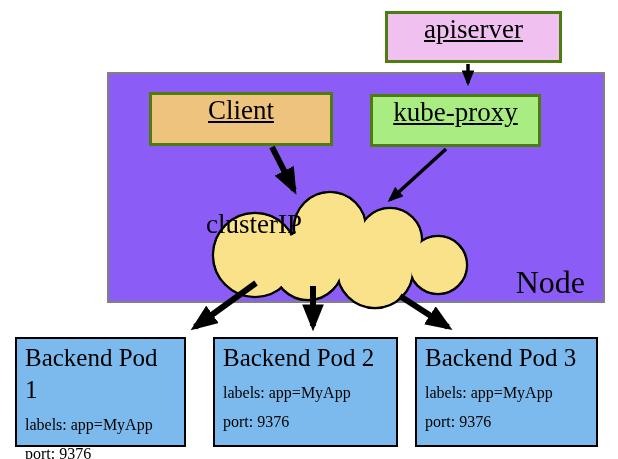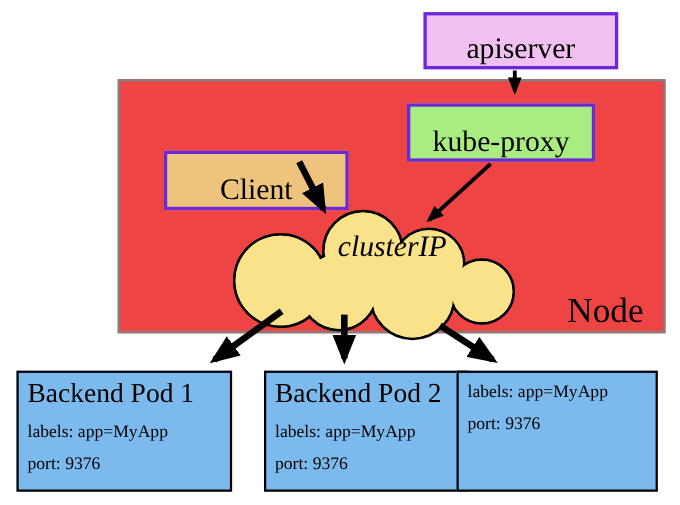--- a/index.html
+++ b/index.html
@@ -1,44 +1,44 @@
 <!DOCTYPE html>
 <html><head>
 <meta charset="utf-8">
 <style>
   html,body{margin:0;padding:0;background:#ffffff;}
   #stage{
     position:relative;width:618px;height:459px;background:#ffffff;
     font-family:"Liberation Serif", serif;color:#000;overflow:hidden;
   }
   .box{
-    position:absolute;display:flex;align-items:flex-end;justify-content:center;
-    border:3px solid #6d28d9;box-sizing:border-box;font-size:27px;
+    position:absolute;display:flex;align-items:flex-start;justify-content:center;
+    border:3px solid #4d7c0f;box-sizing:border-box;font-size:27px;text-decoration:underline;
   }
   #apiserver{left:385px;top:11px;width:177px;height:52px;background:#f0c0f0;}
-  #client{left:149px;top:92px;width:168px;height:54px;background:#edc37d;margin-top:45px;}
+  #client{left:149px;top:92px;width:184px;height:54px;background:#edc37d;}
   #kube-proxy{left:370px;top:94px;width:171px;height:53px;background:#a9ec81;}
   #node-rect{
     position:absolute;left:107px;top:72px;width:498px;height:231px;
-    border:2px solid #818181;box-sizing:border-box;background:#ef4444;
+    border:2px solid #818181;box-sizing:border-box;background:#8b5cf6;
   }
   #node-label{
     position:absolute;right:18px;bottom:2px;font-size:32px;line-height:34px;
   }
   #cloud-svg{position:absolute;left:206px;top:189px;width:266px;height:122px;}
   #cloud-text{
-    position:absolute;left:206px;top:206px;width:200px;text-align:right;
-    font-size:27px;line-height:37px;font-style:italic;
+    position:absolute;left:206px;top:206px;width:200px;text-align:left;
+    font-size:27px;line-height:37px;
   }
   .pod{
     position:absolute;top:337px;height:110px;background:#7cb9ec;
     border:2.5px solid #000;box-sizing:border-box;padding:3px 8px 0 8px;
   }
-  #pod-1{left:15px;width:196px;}
-  #pod-2{left:213px;width:185px;margin-left:27px;}
+  #pod-1{left:15px;width:171px;}
+  #pod-2{left:213px;width:185px;}
   #pod-3{left:415px;width:183px;}
   .pod-title{font-size:25px;line-height:32px;margin-bottom:4px;}
   .pod-line{font-size:16px;line-height:29px;}
   #arrows{position:absolute;left:0;top:0;width:618px;height:459px;pointer-events:none;}
 </style>
 </head>
 <body>
 
 <div id="stage">
 
@@ -84,20 +84,21 @@
     <div class="pod-title">Backend Pod 1</div>
     <div class="pod-line">labels: app=MyApp</div>
     <div class="pod-line">port: 9376</div>
   </div>
   <div class="pod" id="pod-2">
     <div class="pod-title">Backend Pod 2</div>
     <div class="pod-line">labels: app=MyApp</div>
     <div class="pod-line">port: 9376</div>
   </div>
   <div class="pod" id="pod-3">
+    <div class="pod-title">Backend Pod 3</div>
     <div class="pod-line">labels: app=MyApp</div>
     <div class="pod-line">port: 9376</div>
   </div>
 
   <svg id="arrows" viewBox="0 0 618 459" aria-hidden="true">
     <defs>
       <marker id="head" viewBox="0 0 10 8" refX="8" refY="4" markerWidth="4.5" markerHeight="3.6" orient="auto">
         <path d="M0,0 L10,4 L0,8 z" fill="#000000"></path>
       </marker>
     </defs>

